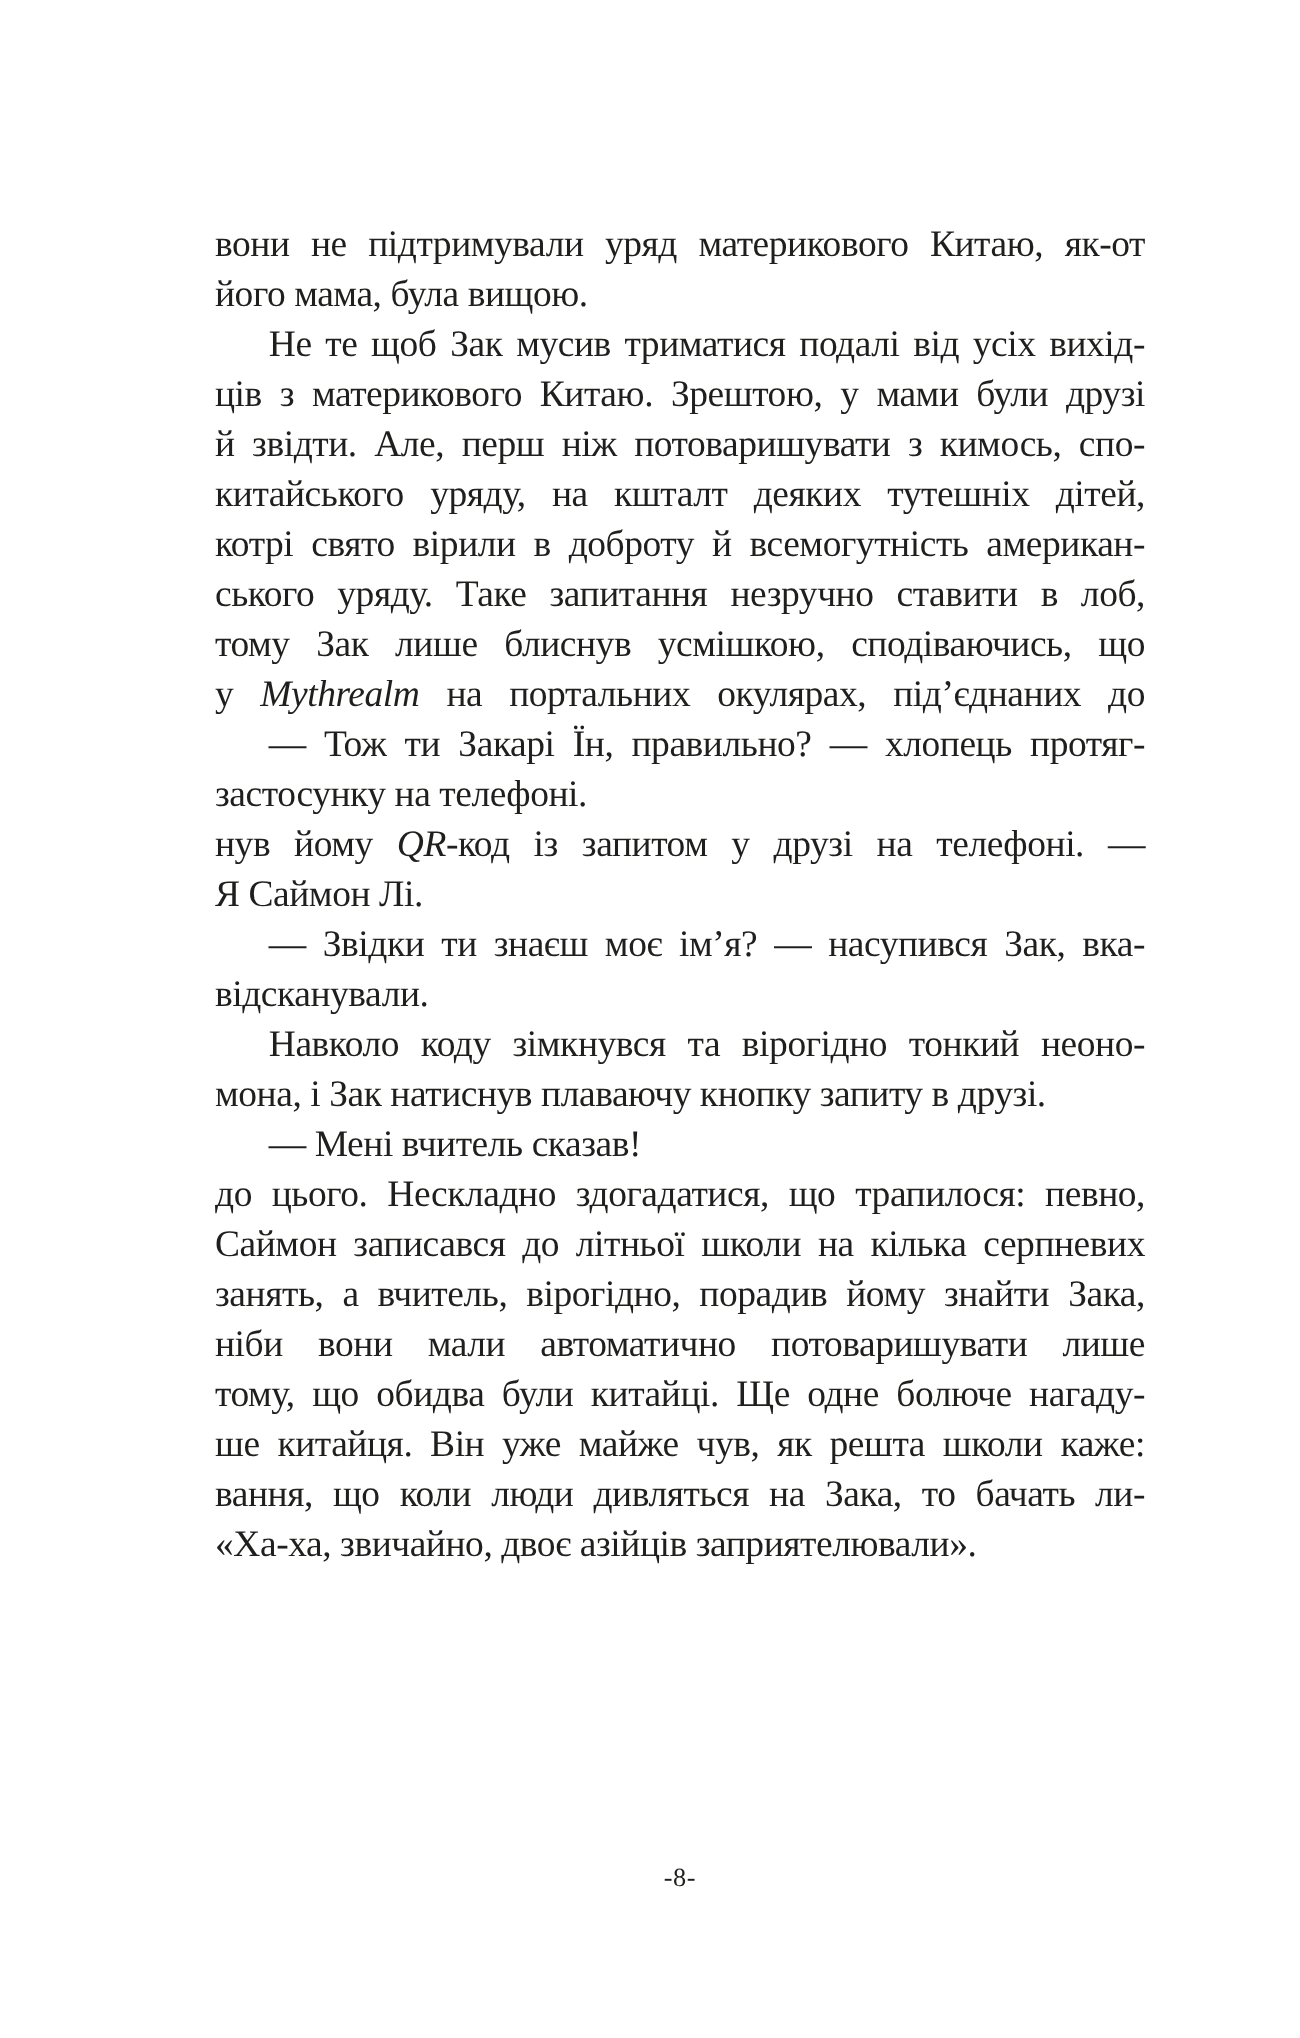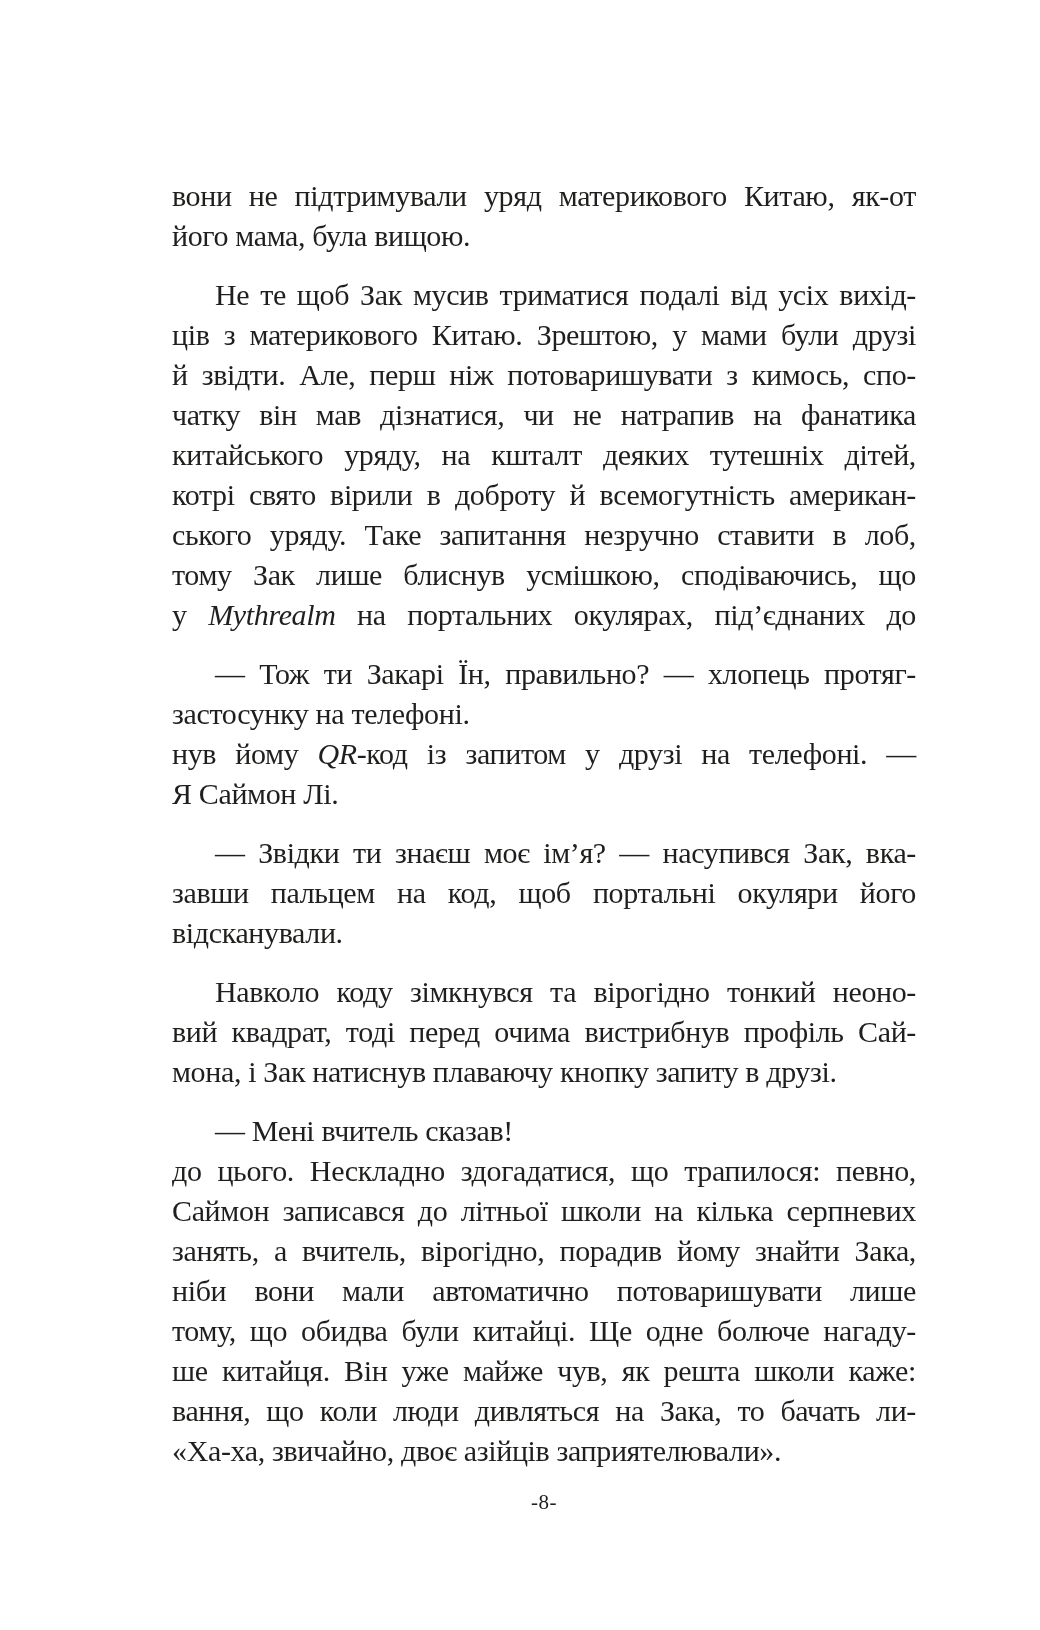--- a/index.html
+++ b/index.html
@@ -31,21 +31,20 @@
     text-align: justify;
     text-align-last: justify;
     white-space: nowrap;
   }
   .line.end {
     text-align-last: left;
     white-space: normal;
   }
   .line.indent {
     text-indent: 43px;
-    margin-top: 19px;
   }
   .line .italic {
     font-style: italic;
   }
   .folio {
     position: absolute;
     left: 172px;
     top: 1489px;
     width: 744px;
     text-align: center;
@@ -57,35 +56,32 @@
 </head>
 <body style="background: rgb(255, 255, 255);">
 
 <div class="page" style="color: rgb(31, 31, 29);">
   <main class="text-block">
       <div class="line"><span class="">вони не підтримували уряд материкового Китаю, як-от</span></div>
       <div class="line end"><span class="">його мама, була вищою.</span></div>
       <div class="line indent"><span class="">Не те щоб Зак мусив триматися подалі від усіх вихід-</span></div>
       <div class="line"><span class="">ців з материкового Китаю. Зрештою, у мами були друзі</span></div>
       <div class="line"><span class="">й звідти. Але, перш ніж потоваришувати з кимось, спо-</span></div>
-      <div class="line"><span class="">чатку він мав дізнатися, чи не натрапив на фанатика</span></div>
       <div class="line"><span class="">китайського уряду, на кшталт деяких тутешніх дітей,</span></div>
       <div class="line"><span class="">котрі свято вірили в доброту й всемогутність американ-</span></div>
       <div class="line"><span class="">ського уряду. Таке запитання незручно ставити в лоб,</span></div>
       <div class="line"><span class="">тому Зак лише блиснув усмішкою, сподіваючись, що</span></div>
       <div class="line"><span class="">у </span><span class="italic">Mythrealm</span><span class=""> на портальних окулярах, під’єднаних до</span></div>
       <div class="line indent"><span class="">— Тож ти Закарі Їн, правильно? — хлопець протяг-</span></div>
       <div class="line end"><span class="">застосунку на телефоні.</span></div>
       <div class="line"><span class="">нув йому </span><span class="italic">QR</span><span class="">-код із запитом у друзі на телефоні. —</span></div>
       <div class="line end"><span class="">Я Саймон Лі.</span></div>
       <div class="line indent"><span class="">— Звідки ти знаєш моє ім’я? — насупився Зак, вка-</span></div>
-      <div class="line"><span class="">завши пальцем на код, щоб портальні окуляри його</span></div>
       <div class="line end"><span class="">відсканували.</span></div>
       <div class="line indent"><span class="">Навколо коду зімкнувся та вірогідно тонкий неоно-</span></div>
-      <div class="line"><span class="">вий квадрат, тоді перед очима вистрибнув профіль Сай-</span></div>
       <div class="line end"><span class="">мона, і Зак натиснув плаваючу кнопку запиту в друзі.</span></div>
       <div class="line indent end"><span class="">— Мені вчитель сказав!</span></div>
       <div class="line"><span class="">до цього. Нескладно здогадатися, що трапилося: певно,</span></div>
       <div class="line"><span class="">Саймон записався до літньої школи на кілька серпневих</span></div>
       <div class="line"><span class="">занять, а вчитель, вірогідно, порадив йому знайти Зака,</span></div>
       <div class="line"><span class="">ніби вони мали автоматично потоваришувати лише</span></div>
       <div class="line"><span class="">тому, що обидва були китайці. Ще одне болюче нагаду-</span></div>
       <div class="line"><span class="">ше китайця. Він уже майже чув, як решта школи каже:</span></div>
       <div class="line"><span class="">вання, що коли люди дивляться на Зака, то бачать ли-</span></div>
       <div class="line end"><span class="">«Ха-ха, звичайно, двоє азійців заприятелювали».</span></div>

